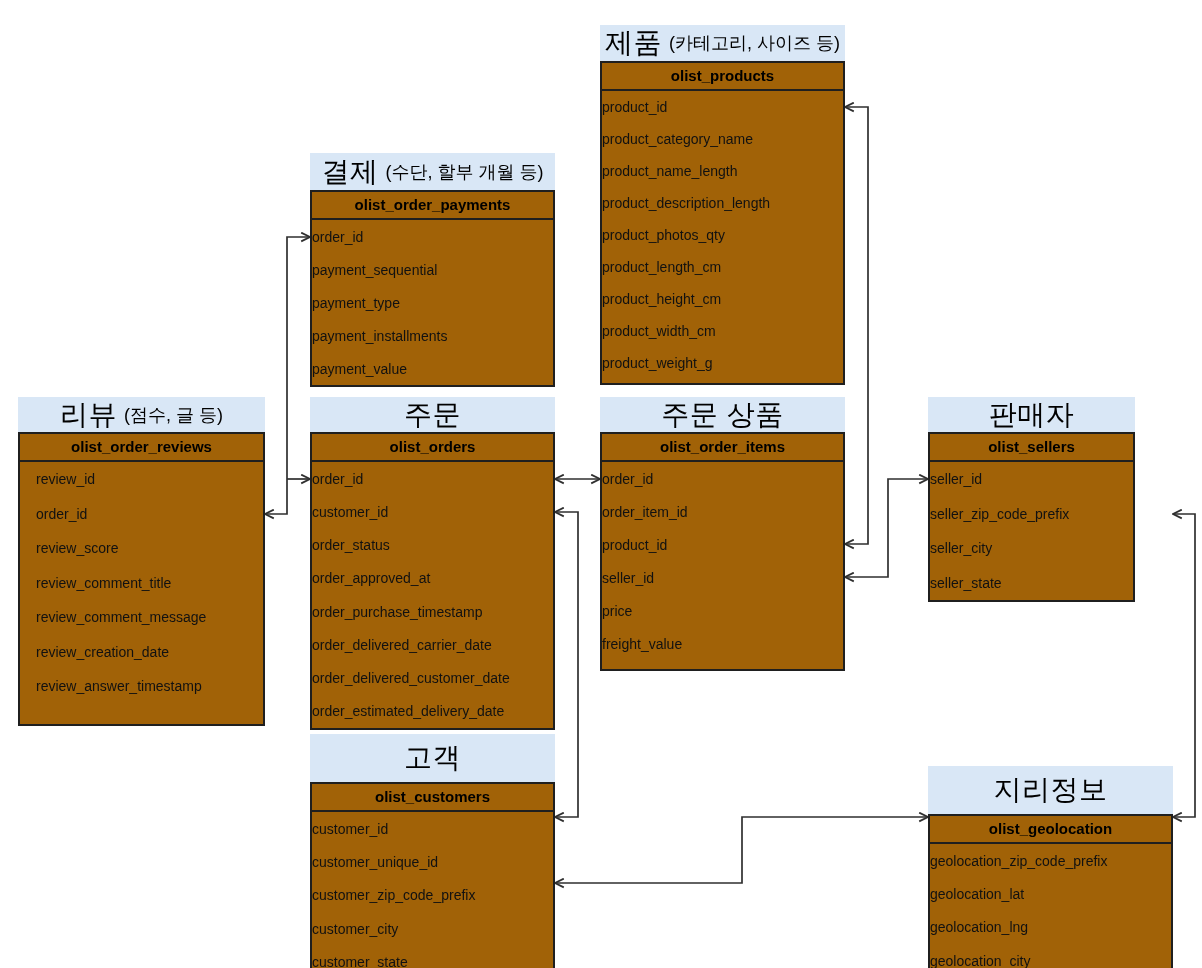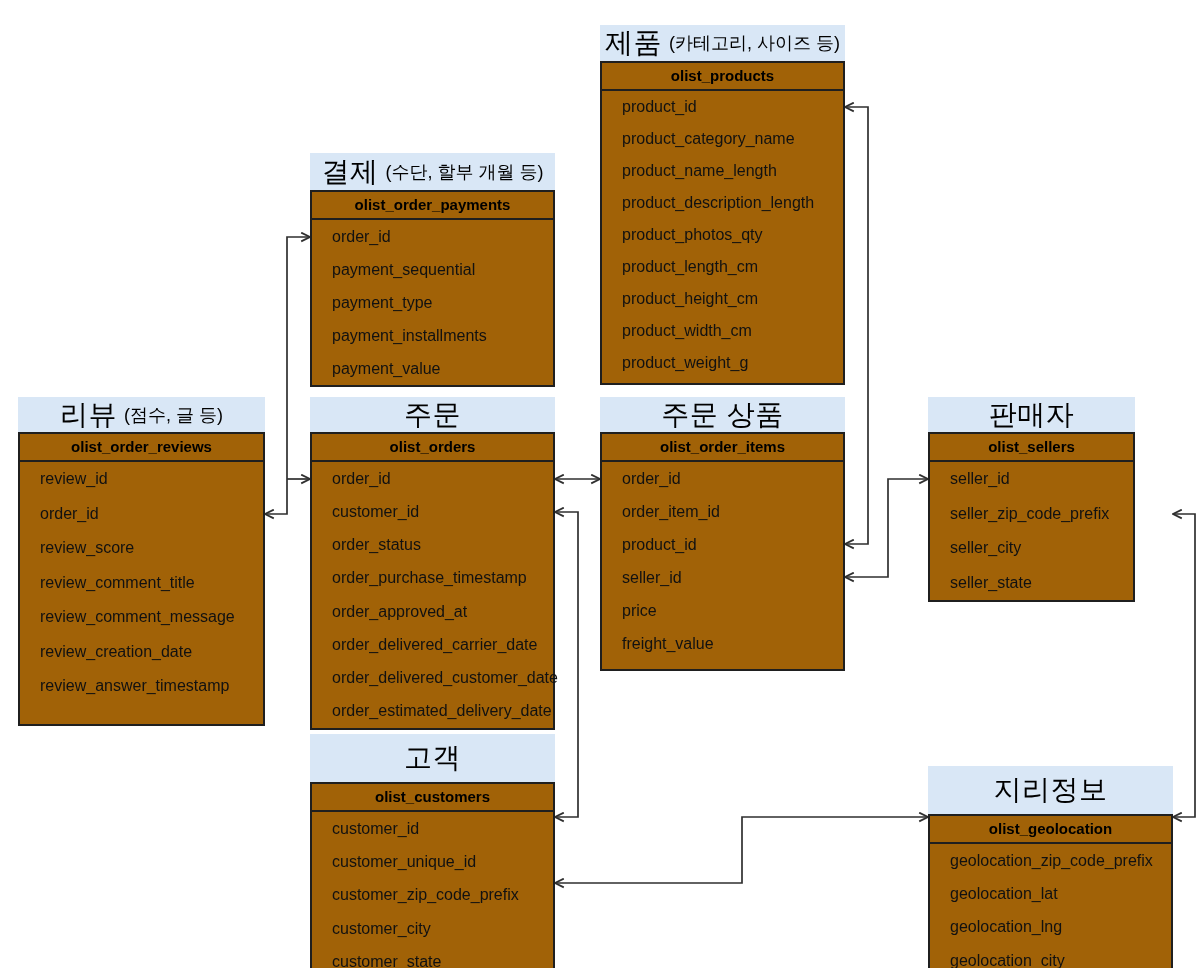--- a/index.html
+++ b/index.html
@@ -26,22 +26,22 @@
   .title-main{font-size:28px;color:#000;letter-spacing:0.5px;}
   .title-note{font-size:18px;color:#000;}
   .title-note:empty{display:none;}
   .er-table{background:#a16207;border:2px solid var(--border);}
   .er-header{
     height:28px;line-height:26px;text-align:center;
     font-weight:bold;font-size:15px;color:#000;
     border-bottom:2px solid var(--border);
   }
   .er-row{
-    display:flex;align-items:center;padding-left:20px;
-    font-size:16px;color:var(--text);white-space:nowrap;
+    display:flex;align-items:center;padding-left:0;
+    font-size:14px;color:var(--text);white-space:nowrap;
   }
   
   #tg-products   {left:600px;top:25px; width:245px;}
   #tg-payments   {left:310px;top:153px;width:245px;}
   #tg-reviews    {left:18px; top:397px;width:247px;}
   #tg-orders     {left:310px;top:397px;width:245px;}
   #tg-items      {left:600px;top:397px;width:245px;}
   #tg-sellers    {left:928px;top:397px;width:207px;}
   #tg-customers  {left:310px;top:734px;width:245px;}
   #tg-geolocation{left:928px;top:734px;width:245px;margin-top:32px;}
@@ -49,21 +49,21 @@
   #tg-payments .band{height:37px;}
   #tg-customers .band,#tg-geolocation .band{height:48px;}
   #tg-products .er-row{height:32px;}
   #tg-payments .er-row{height:33px;}
   #tg-reviews .er-row{height:34.5px;}
   #tg-orders .er-row{height:33.25px;}
   #tg-items .er-row{height:33px;}
   #tg-sellers .er-row{height:34.5px;}
   #tg-customers .er-row,#tg-geolocation .er-row{height:33.4px;}
   #tg-products .er-rows{padding-bottom:4px;}
-  #tg-reviews .er-rows{padding-bottom:20px;}
+  #tg-reviews .er-rows{padding-bottom:20px;margin-left:16px;}
   #tg-items .er-rows{padding-bottom:9px;}
   
   #wires{position:absolute;left:0;top:0;width:1202px;height:968px;pointer-events:none;}
   .conn{fill:none;stroke:var(--connector);stroke-width:1.7px;}
 </style>
 </head>
 <body>
 
 <div id="stage">
 
@@ -145,22 +145,22 @@
     <div class="band">
       <span class="title-main">주문</span>
 
     </div>
     <div class="er-table">
       <div class="er-header">olist_orders</div>
       <div class="er-rows">
           <div class="er-row">order_id</div>
           <div class="er-row">customer_id</div>
           <div class="er-row">order_status</div>
+          <div class="er-row">order_approved_at</div>
           <div class="er-row">order_purchase_timestamp</div>
-          <div class="er-row">order_approved_at</div>
           <div class="er-row">order_delivered_carrier_date</div>
           <div class="er-row">order_delivered_customer_date</div>
           <div class="er-row">order_estimated_delivery_date</div>
         </div>
     </div>
   </div>
 
   <div class="tg" id="tg-items">
     <div class="band">
       <span class="title-main">주문 상품</span>

